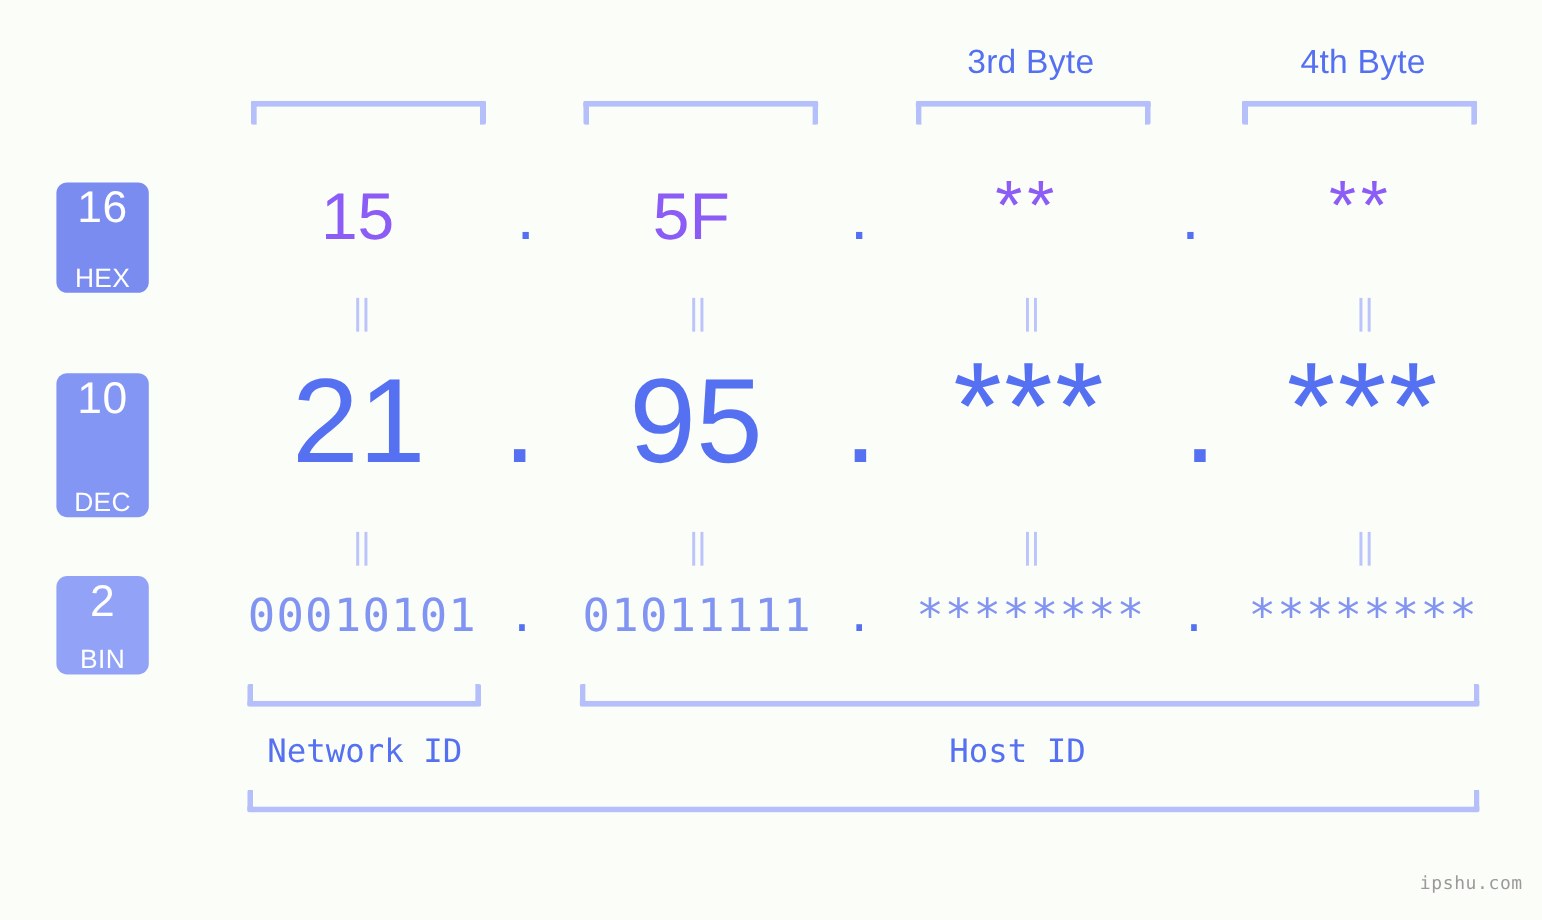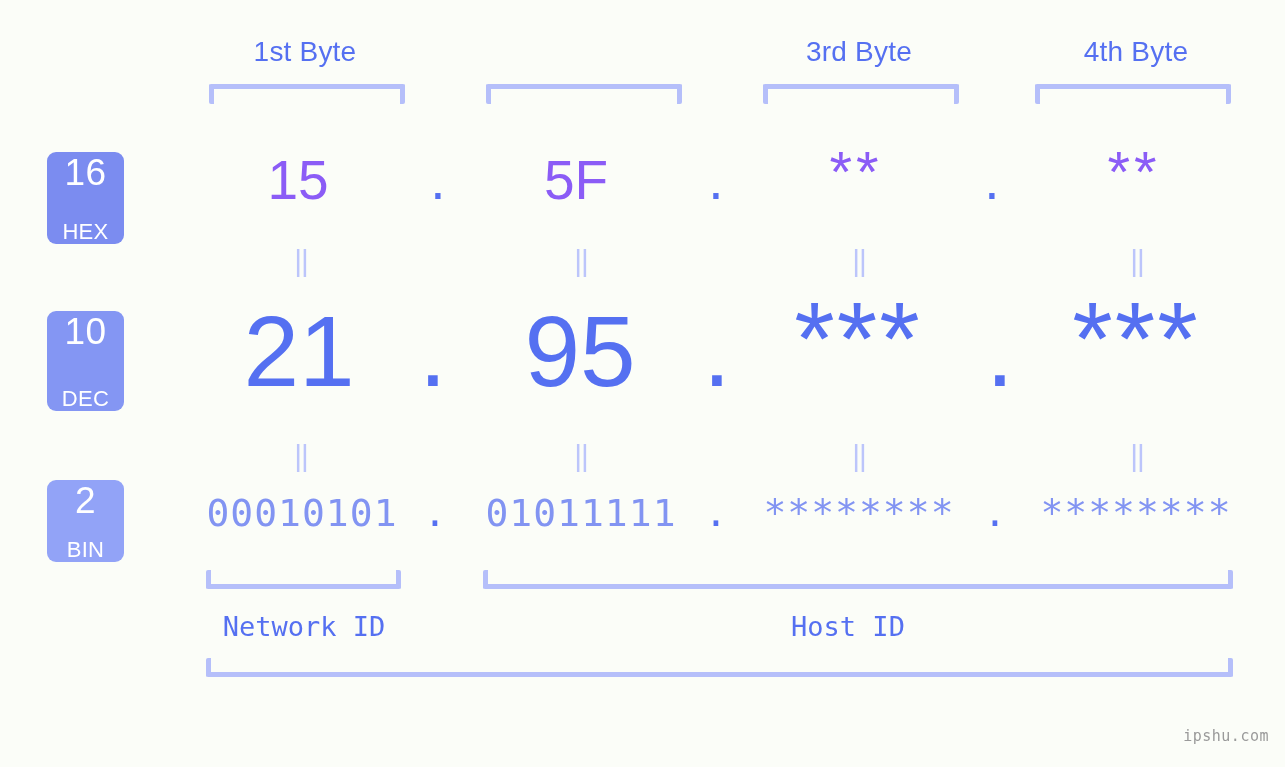--- a/index.html
+++ b/index.html
@@ -75,21 +75,21 @@
     font-weight: 400;
     letter-spacing: 0.5px;
   }
   .badge .lbl {
     font-size: 22px;
     line-height: 25px;
     font-weight: 400;
     letter-spacing: 0.3px;
   }
   #badge-hex { top: 152px; height: 92px; background: #7b8cf0; }
-  #badge-dec { top: 311px; height: 100px; background: #8496f3; }
+  #badge-dec { top: 311px; height: 120px; background: #8496f3; }
   #badge-bin { top: 480px; height: 82px; background: #92a3f7; }
 
   
   .val-cell {
     position: absolute;
     width: 240px;
     text-align: center;
     white-space: nowrap;
   }
   .dot-cell {
@@ -201,21 +201,20 @@
     font-size: 15px;
     line-height: 18px;
     letter-spacing: 0.5px;
   }
 </style>
 </head>
 <body>
 
 <div class="stage">
 
-  <div class="byte-header" style="left:185px;">1st Byte</div>
   <div class="byte-header" style="left:739px;">3rd Byte</div>
   <div class="byte-header" style="left:1016px;">4th Byte</div>
 
   <div class="bracket-down" style="left:209px; top:84px; width:196px;"></div>
   <div class="bracket-down" style="left:486px; top:84px; width:196px;"></div>
   <div class="bracket-down" style="left:763px; top:84px; width:196px;"></div>
   <div class="bracket-down" style="left:1035px; top:84px; width:196px;"></div>
 
   <div class="badge" id="badge-hex">
     <span class="num">16</span>

